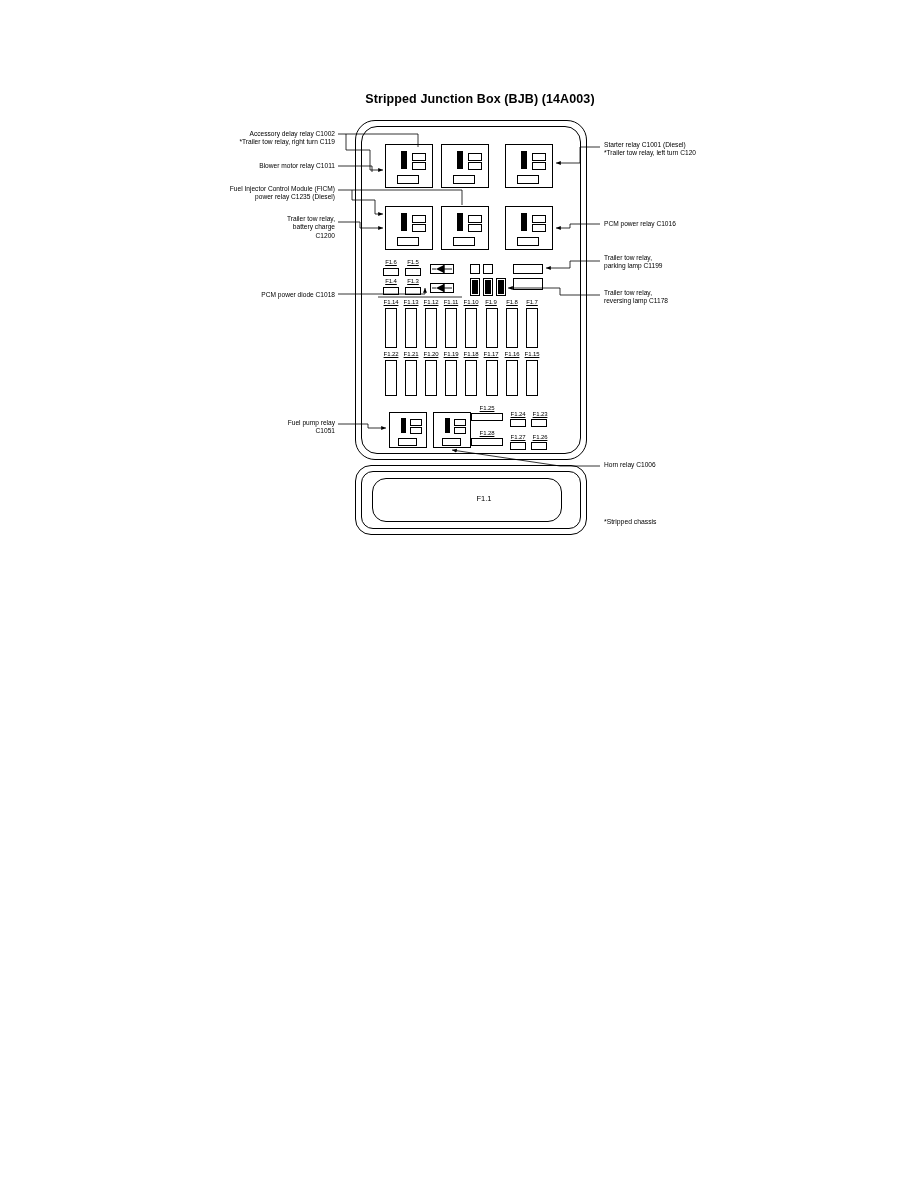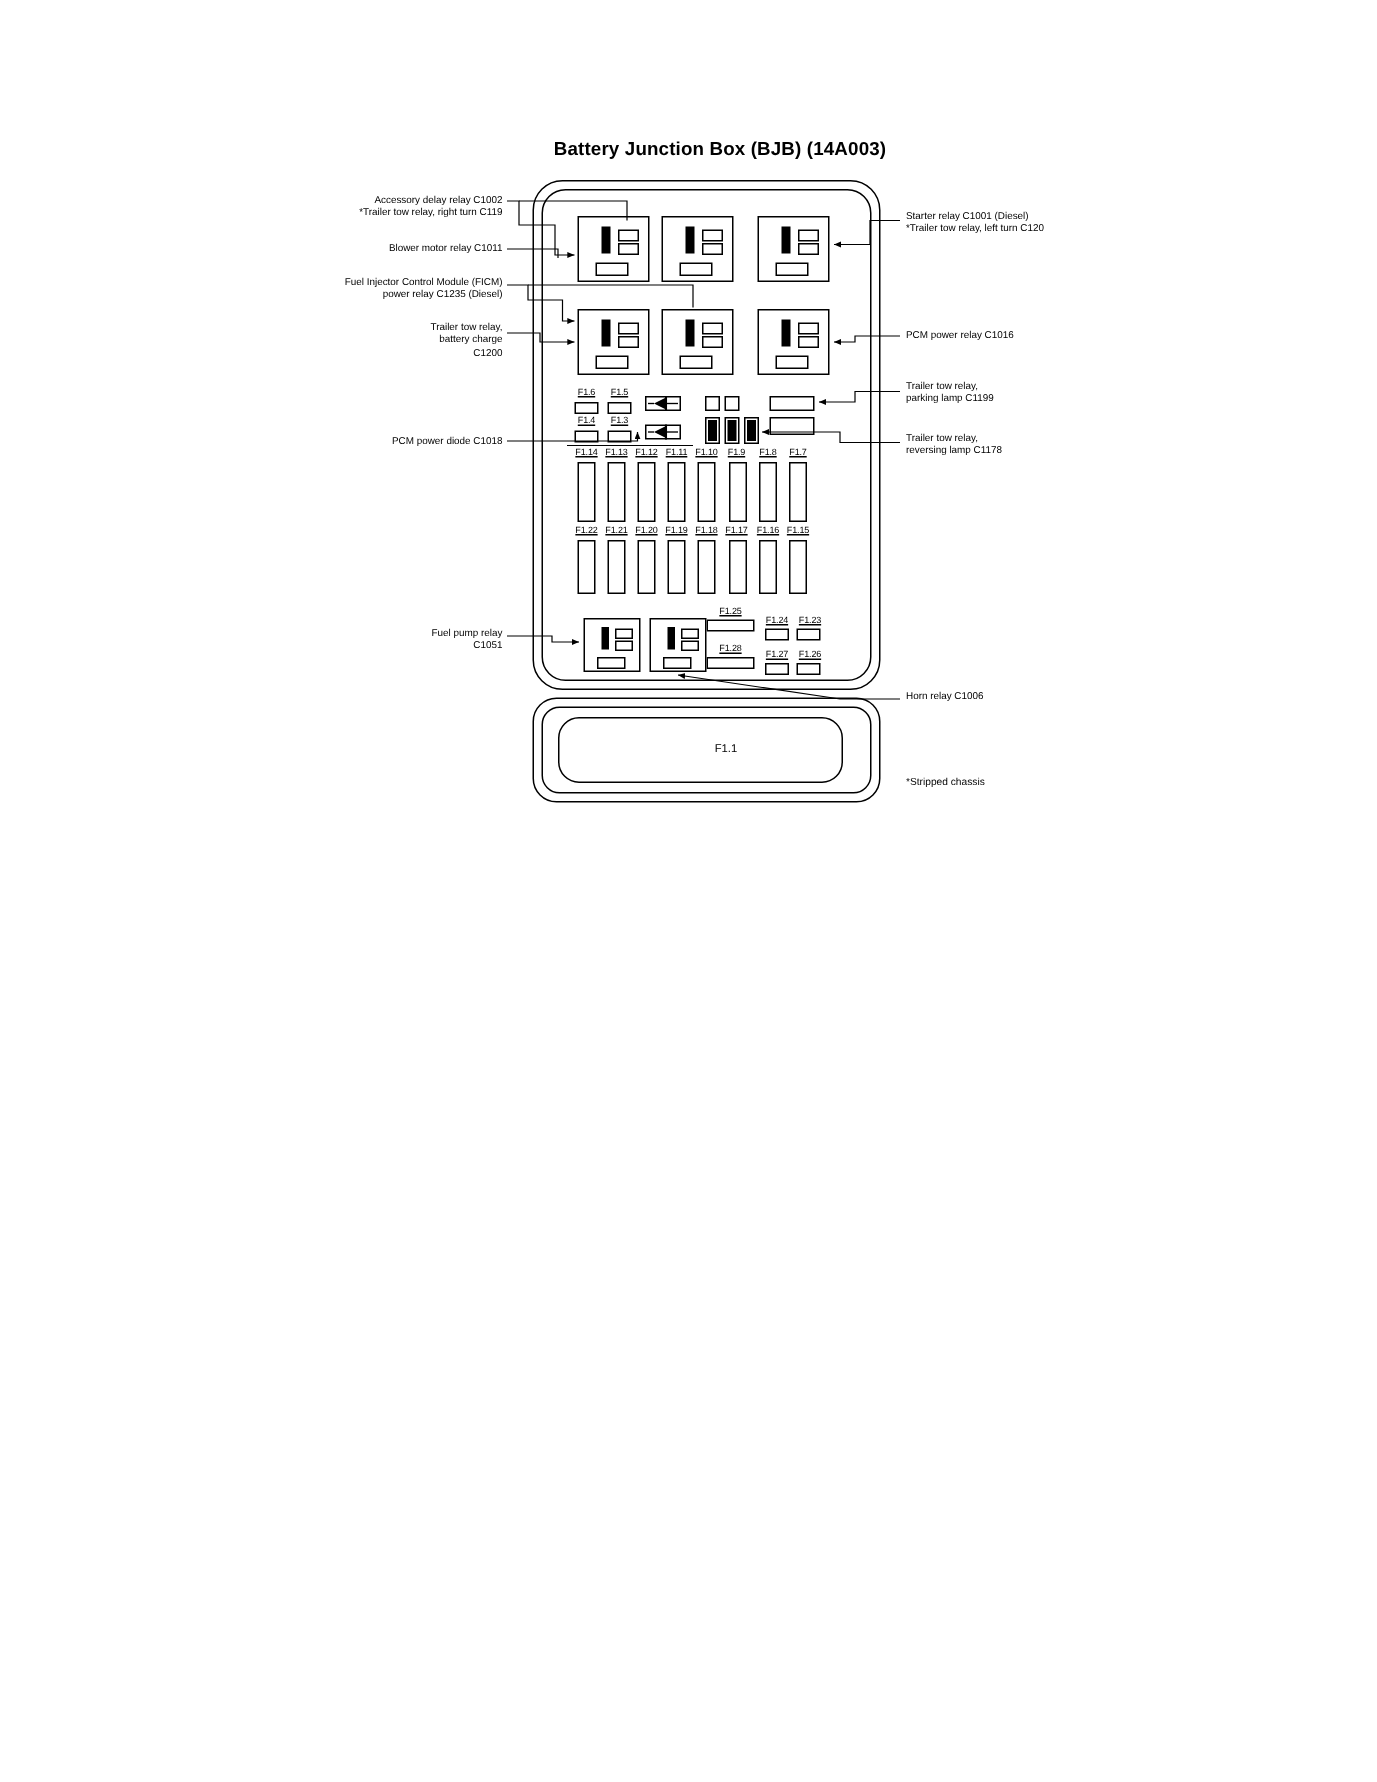--- a/index.html
+++ b/index.html
@@ -169,21 +169,21 @@
     width: 918px;
     height: 1188px;
     pointer-events: none;
   }
 </style>
 </head>
 <body>
 
 <div id="diagram-root">
 
-  <div class="title">Battery Junction Box (BJB) (14A003)</div>
+  <div class="title">Stripped Junction Box (BJB) (14A003)</div>
 
   <div class="bjb-shell"></div>
   <div class="bjb-shell-inner"></div>
 
   <div class="relay" style="left:385px; top:144px; width:48px; height:44px;">
     <div class="tab" style="left:15px; top:6px; width:6px; height:18px;"></div>
     <div class="slot" style="left:26px; top:8px; width:12px; height:6px;"></div>
     <div class="slot" style="left:26px; top:17px; width:12px; height:6px;"></div>
     <div class="slot" style="left:11px; top:30px; width:20px; height:7px;"></div>
   </div>

